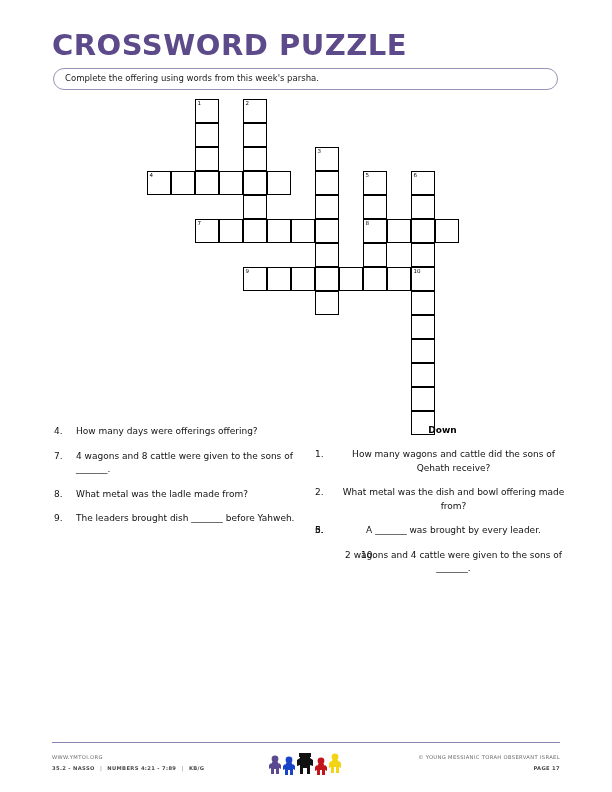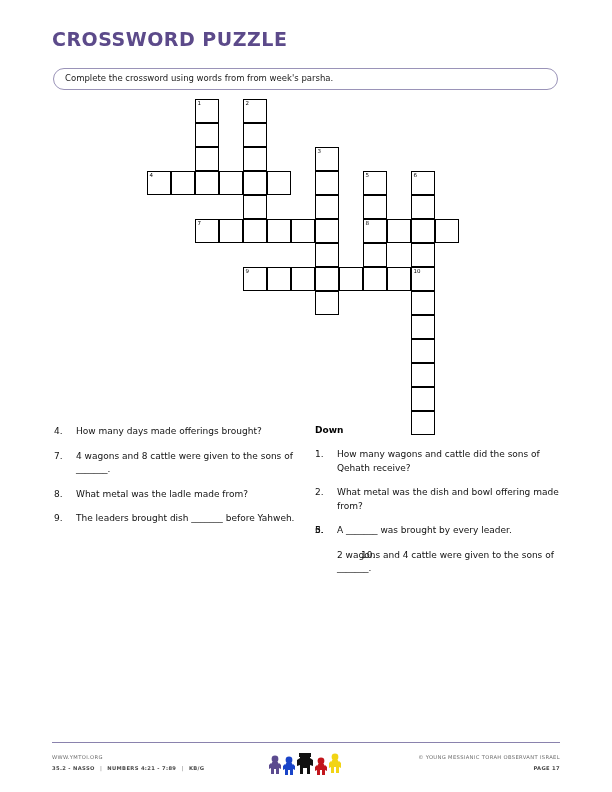--- a/index.html
+++ b/index.html
@@ -19,21 +19,21 @@
     left: 0; top: 0;
     width: 612px;
     height: 792px;
   }
 
   
   .title {
     position: absolute;
     left: 52px;
     top: 28px;
-    font-size: 19px;
+    font-size: 29px;
     letter-spacing: 0.5px;
     color: #5c4a8a;
     font-weight: bold;
     font-family: "DejaVu Sans", sans-serif;
   }
 
   
   .instruction-box {
     position: absolute;
     left: 53px;
@@ -83,20 +83,21 @@
     position: absolute;
     left: 54px;
     top: 425px;
     width: 250px;
   }
   .clues-down {
     position: absolute;
     left: 315px;
     top: 425px;
     width: 255px;
+    text-align: center;
   }
   .clue-heading {
     font-size: 9px;
     font-weight: bold;
     color: #000000;
     margin-bottom: 13px;
     font-family: "DejaVu Sans", sans-serif;
   }
   .clue {
     position: relative;
@@ -172,21 +173,21 @@
   }
 </style>
 </head>
 <body>
 
 <div class="page">
 
   <div class="title">CROSSWORD PUZZLE</div>
 
   <div class="instruction-box">
-    <div class="instruction-text">Complete the crossword using words from from week's parsha.</div>
+    <div class="instruction-text">Complete the offering using words from this week's parsha.</div>
   </div>
 
   <div id="grid-layer">
       <div class="cell" style="left: 195px; top: 99px; width: 24px; height: 24px;">
         <span class="cell-num">1</span>
       </div>
       <div class="cell" style="left: 195px; top: 123px; width: 24px; height: 24px;"></div>
       <div class="cell" style="left: 195px; top: 147px; width: 24px; height: 24px;"></div>
       <div class="cell" style="left: 243px; top: 99px; width: 24px; height: 24px;">
         <span class="cell-num">2</span>
@@ -248,21 +249,21 @@
       <div class="cell" style="left: 411px; top: 291px; width: 24px; height: 24px;"></div>
       <div class="cell" style="left: 411px; top: 315px; width: 24px; height: 24px;"></div>
       <div class="cell" style="left: 411px; top: 339px; width: 24px; height: 24px;"></div>
       <div class="cell" style="left: 411px; top: 363px; width: 24px; height: 24px;"></div>
       <div class="cell" style="left: 411px; top: 387px; width: 24px; height: 24px;"></div>
       <div class="cell" style="left: 411px; top: 411px; width: 24px; height: 24px;"></div>
     </div>
 
   <div class="clues-across">
     <div id="across-list">
-        <div class="clue"><span class="clue-num">4.</span><span>How many days made offerings brought?</span></div>
+        <div class="clue"><span class="clue-num">4.</span><span>How many days were offerings offering?</span></div>
         <div class="clue"><span class="clue-num">7.</span><span>4 wagons and 8 cattle were given to the sons of _______.</span></div>
         <div class="clue"><span class="clue-num">8.</span><span>What metal was the ladle made from?</span></div>
         <div class="clue"><span class="clue-num">9.</span><span>The leaders brought dish _______ before Yahweh.</span></div>
       </div>
   </div>
 
   <div class="clues-down">
     <div class="clue-heading">Down</div>
     <div id="down-list">
         <div class="clue"><span class="clue-num">1.</span><span>How many wagons and cattle did the sons of Qehath receive?</span></div>

